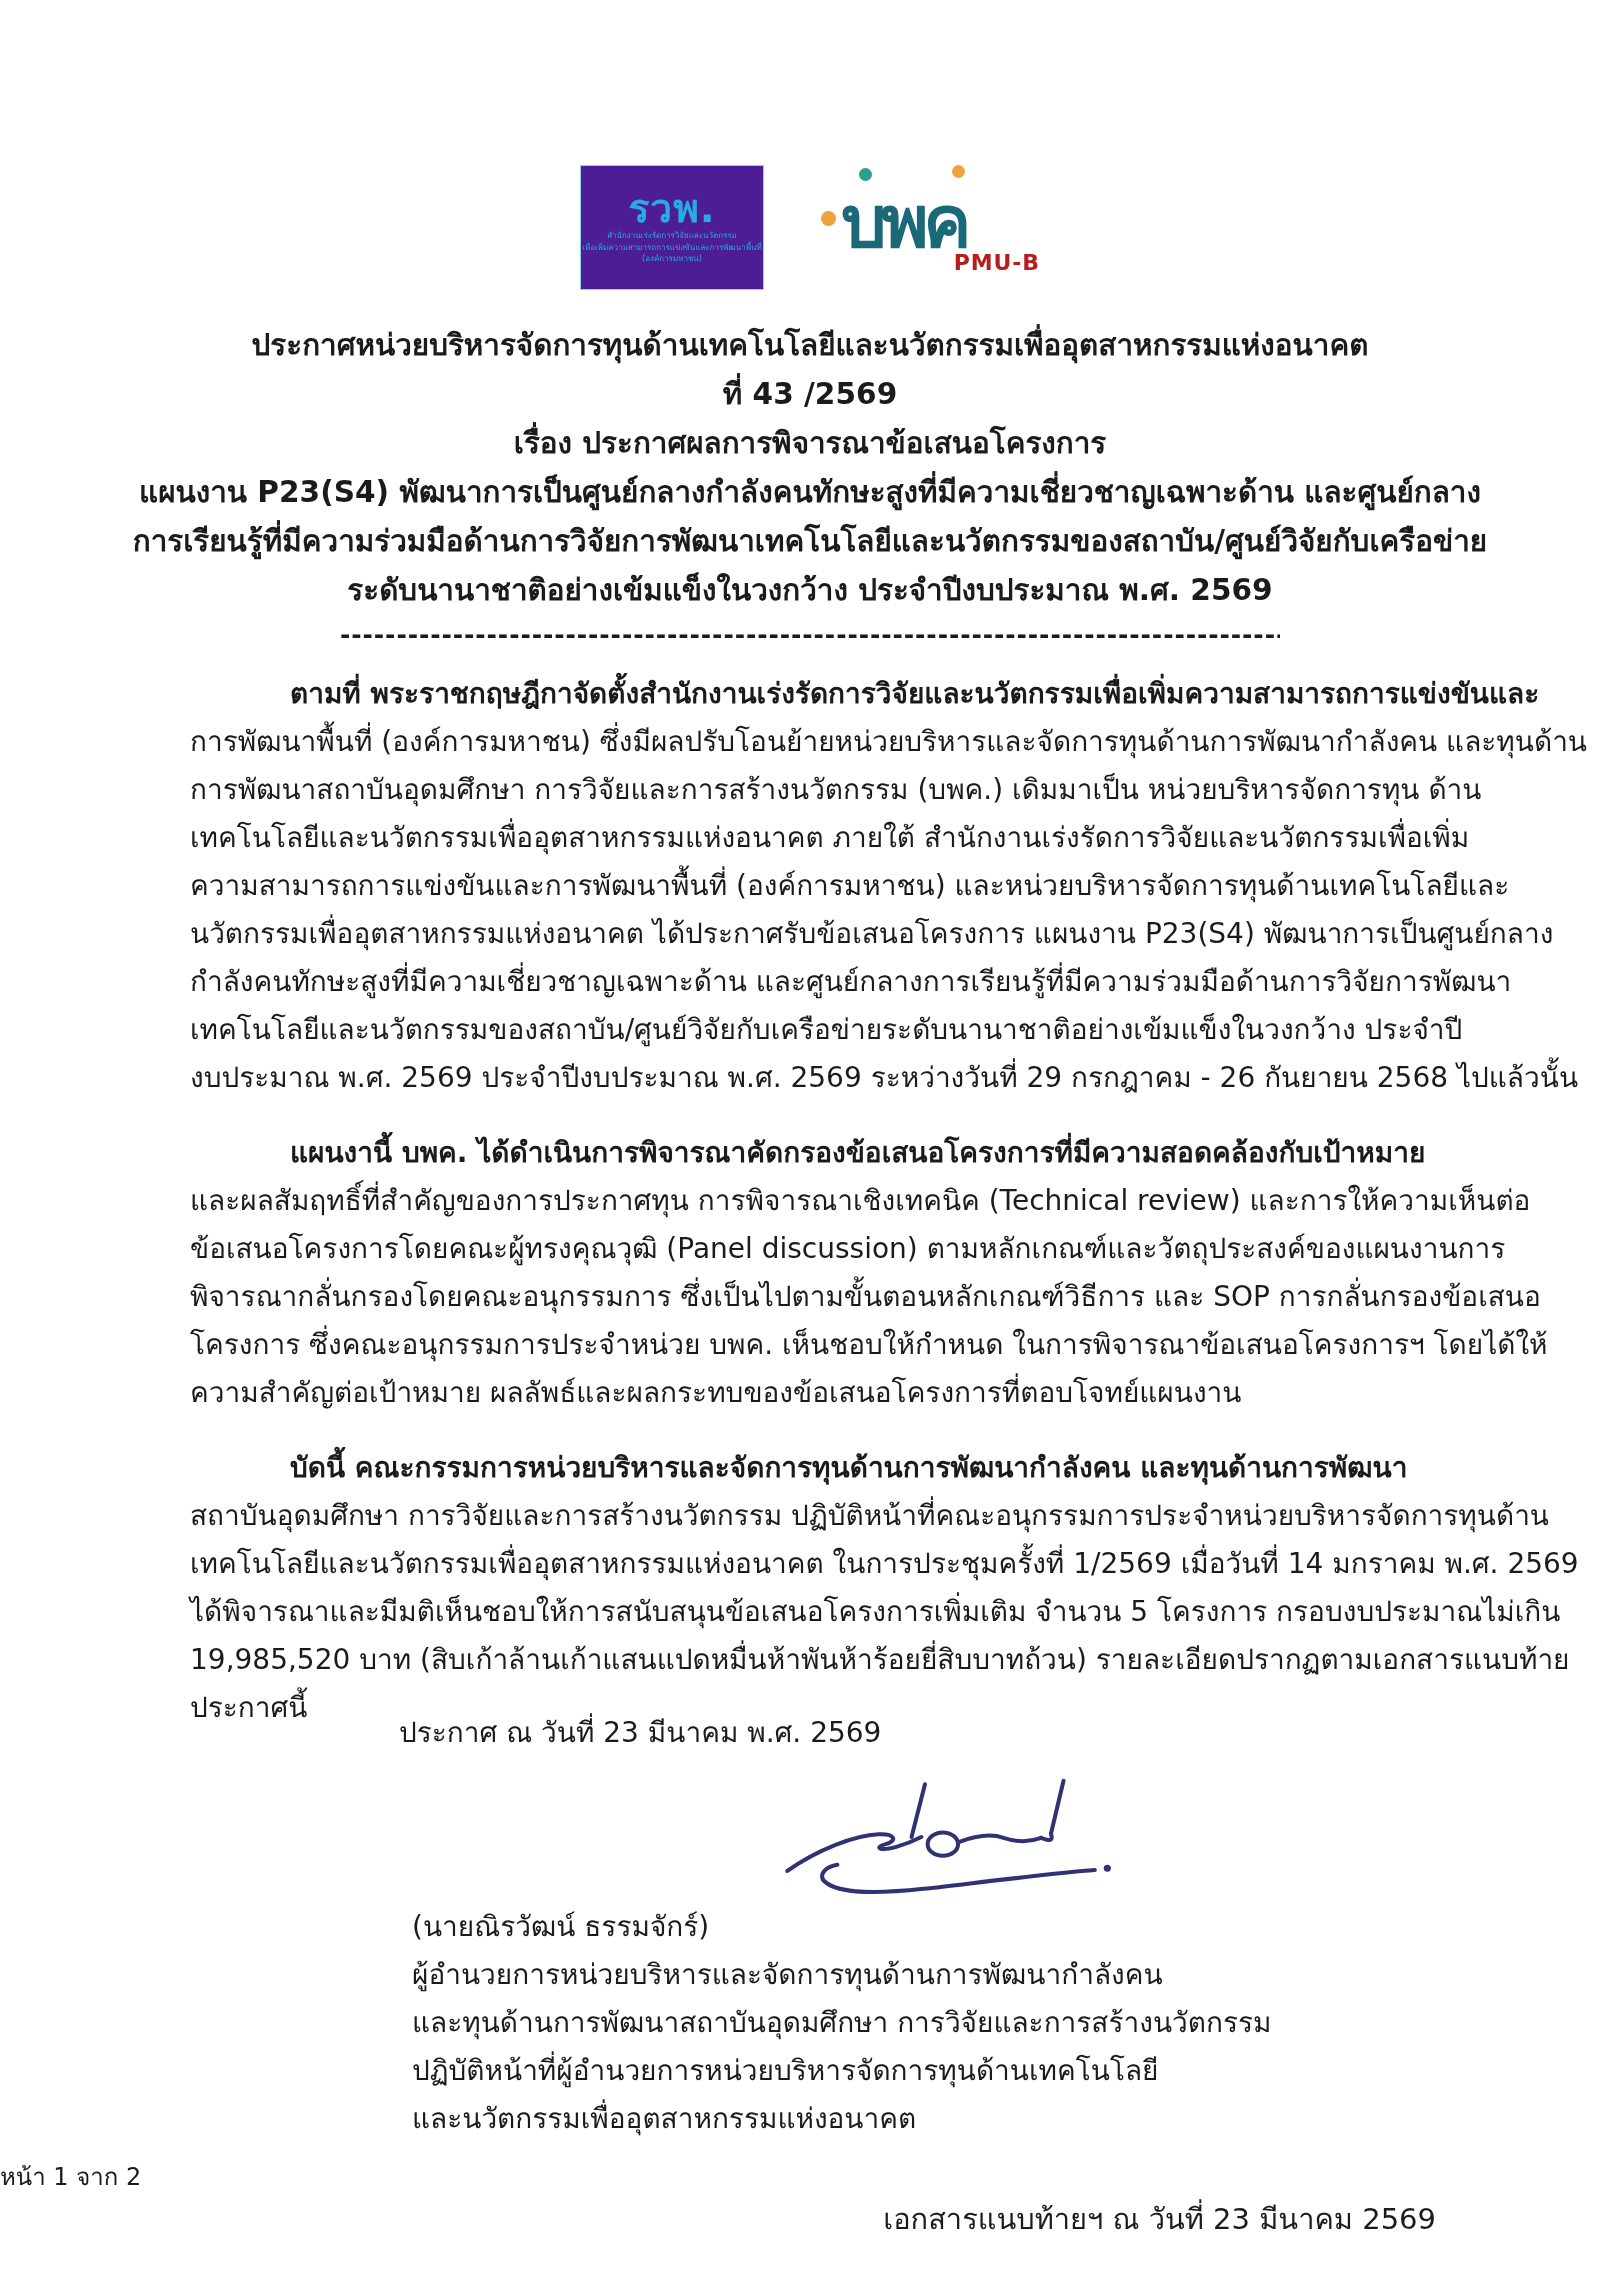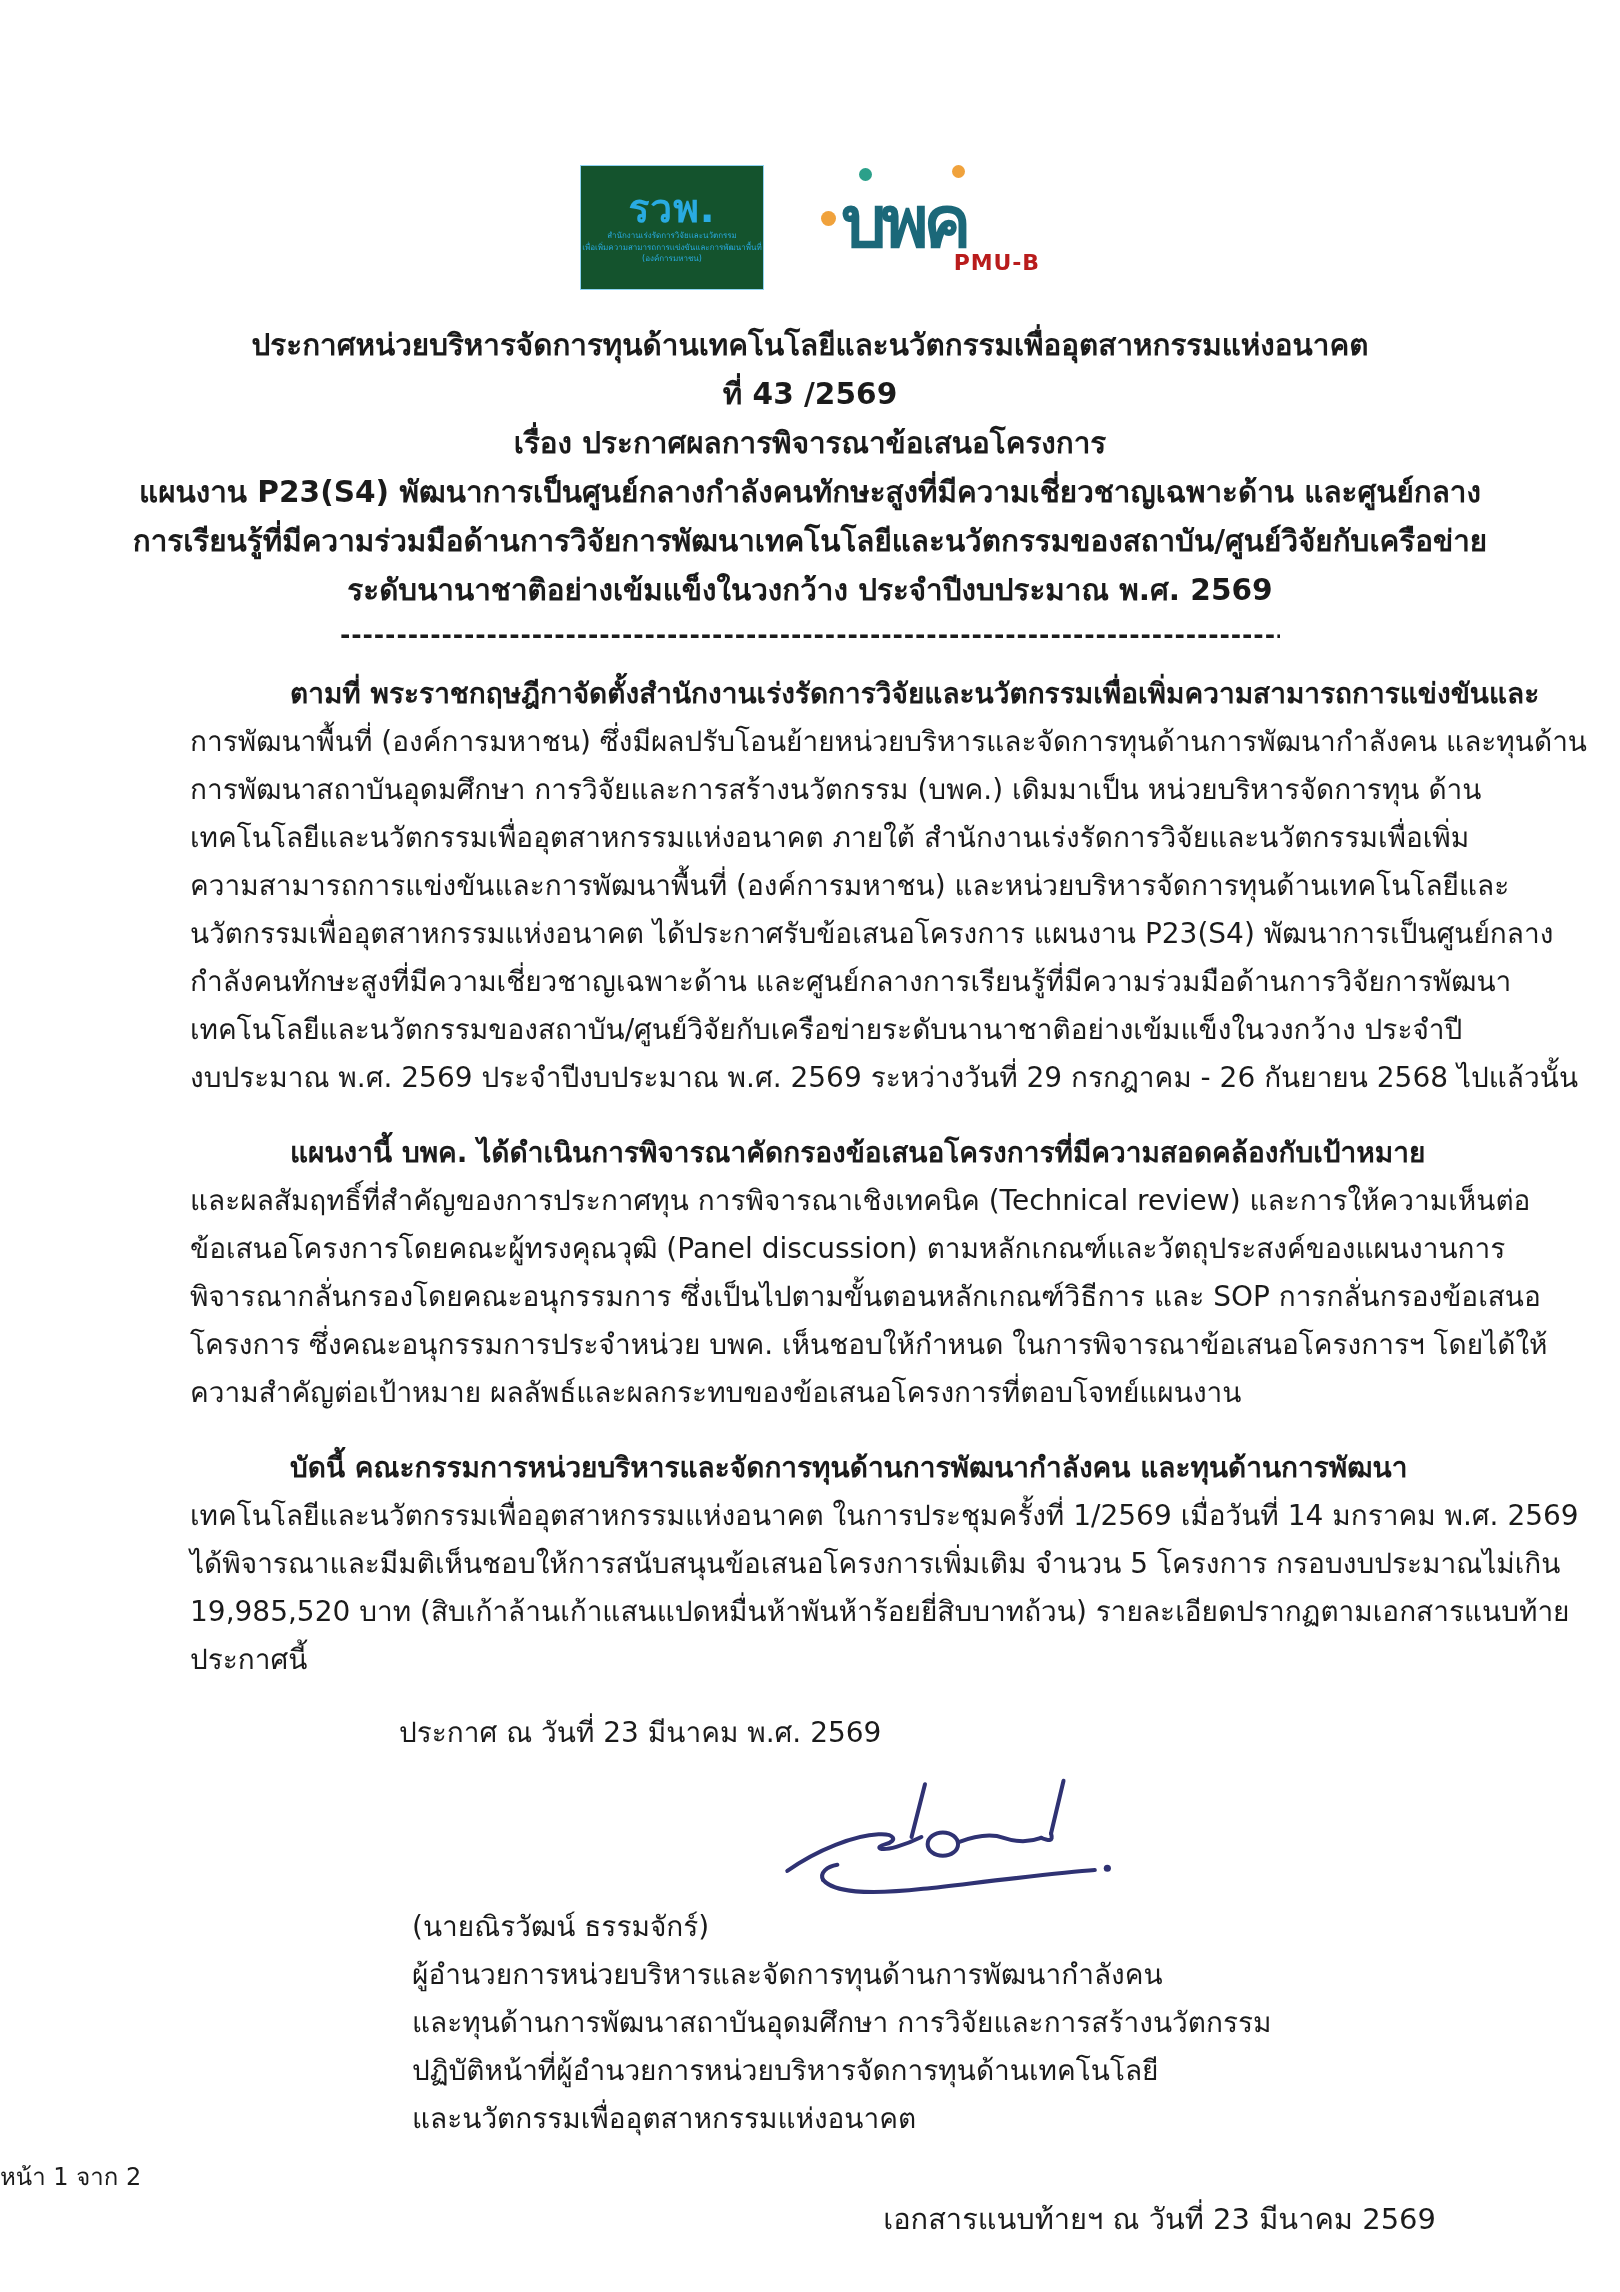--- a/index.html
+++ b/index.html
@@ -15,21 +15,21 @@
 
   
   .logos {
     position:absolute; top:152px; left:0; width:100%;
     display:flex; justify-content:center; align-items:center; gap:52px;
   }
   .logo-rvp {
     width:184px; height:125px;
     border:1.8px solid #8ed3f2;
     display:flex; flex-direction:column; justify-content:center; align-items:center;
-    text-align:center; padding:5.4px 3.6px; background:#14532d;
+    text-align:center; padding:5.4px 3.6px; background:#4c1d95;
   }
   .rvp-abbr { font-size:39px; font-weight:bold; color:#29abe2; line-height:1.05; letter-spacing:0.9px; }
   .rvp-sub { font-size:8px; color:#29abe2; line-height:1.45; white-space:nowrap; }
   .pmub { position:relative; width:224px; height:150px; }
   .pmub-mark {
     position:absolute; left:25px; top:-5.4px;
     font-size:72px; font-weight:bold; color:#1b6879;
     letter-spacing:-5.4px; line-height:150px;
   }
   .pmub-word {
@@ -132,20 +132,21 @@
     <div class="para">
       <div class="para-line indent">แผนงานี้ บพค. ได้ดำเนินการพิจารณาคัดกรองข้อเสนอโครงการที่มีความสอดคล้องกับเป้าหมาย</div>
       <div class="para-line">และผลสัมฤทธิ์ที่สำคัญของการประกาศทุน การพิจารณาเชิงเทคนิค (Technical review) และการให้ความเห็นต่อ</div>
       <div class="para-line">ข้อเสนอโครงการโดยคณะผู้ทรงคุณวุฒิ (Panel discussion) ตามหลักเกณฑ์และวัตถุประสงค์ของแผนงานการ</div>
       <div class="para-line">พิจารณากลั่นกรองโดยคณะอนุกรรมการ ซึ่งเป็นไปตามขั้นตอนหลักเกณฑ์วิธีการ และ SOP การกลั่นกรองข้อเสนอ</div>
       <div class="para-line">โครงการ ซึ่งคณะอนุกรรมการประจำหน่วย บพค. เห็นชอบให้กำหนด ในการพิจารณาข้อเสนอโครงการฯ โดยได้ให้</div>
       <div class="para-line">ความสำคัญต่อเป้าหมาย ผลลัพธ์และผลกระทบของข้อเสนอโครงการที่ตอบโจทย์แผนงาน</div>
     </div>
     <div class="para">
       <div class="para-line indent">บัดนี้ คณะกรรมการหน่วยบริหารและจัดการทุนด้านการพัฒนากำลังคน และทุนด้านการพัฒนา</div>
+      <div class="para-line">สถาบันอุดมศึกษา การวิจัยและการสร้างนวัตกรรม ปฏิบัติหน้าที่คณะอนุกรรมการประจำหน่วยบริหารจัดการทุนด้าน</div>
       <div class="para-line">เทคโนโลยีและนวัตกรรมเพื่ออุตสาหกรรมแห่งอนาคต ในการประชุมครั้งที่ 1/2569 เมื่อวันที่ 14 มกราคม พ.ศ. 2569</div>
       <div class="para-line">ได้พิจารณาและมีมติเห็นชอบให้การสนับสนุนข้อเสนอโครงการเพิ่มเติม จำนวน 5 โครงการ กรอบงบประมาณไม่เกิน</div>
       <div class="para-line">19,985,520 บาท (สิบเก้าล้านเก้าแสนแปดหมื่นห้าพันห้าร้อยยี่สิบบาทถ้วน) รายละเอียดปรากฏตามเอกสารแนบท้าย</div>
       <div class="para-line">ประกาศนี้</div>
     </div>
   </section>
 
   <div class="date-line">ประกาศ ณ วันที่   23    มีนาคม พ.ศ. 2569</div>
 
   <section class="sig-block">

